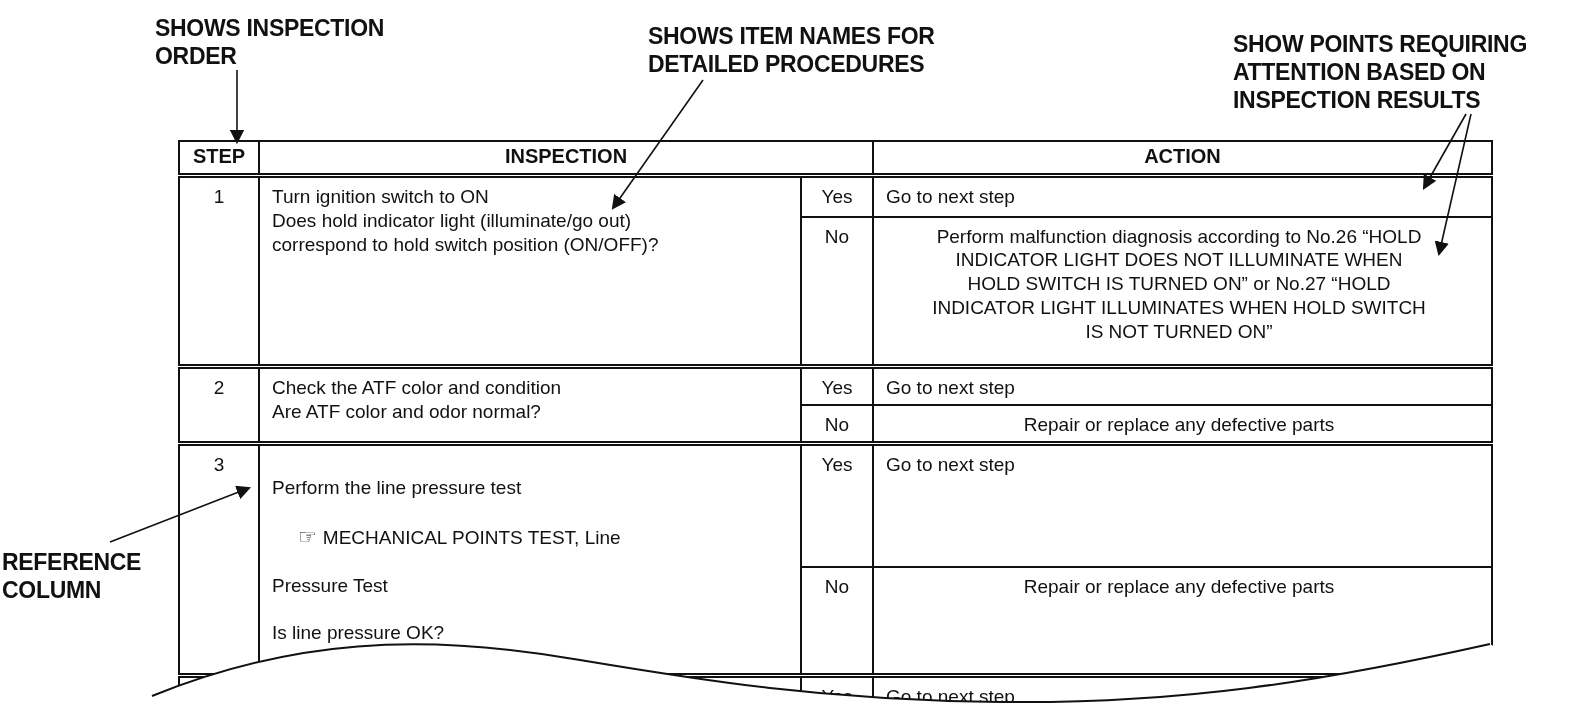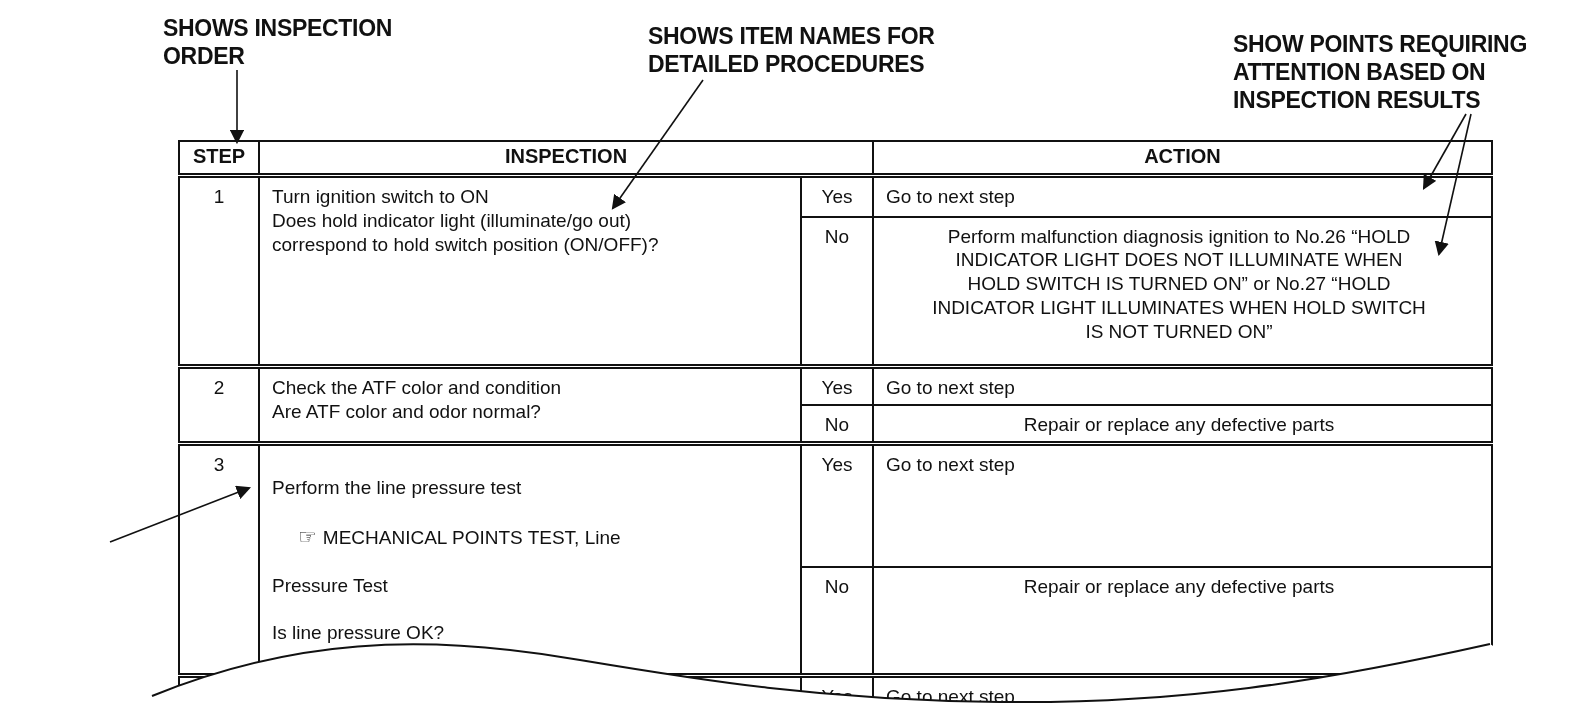--- a/index.html
+++ b/index.html
@@ -5,21 +5,21 @@
   html,body{margin:0;padding:0;background:#fff;}
   .canvas{
     position:relative;width:1580px;height:718px;background:#fff;overflow:hidden;
     font-family:"Liberation Sans","DejaVu Sans",sans-serif;color:#111;
   }
   
   .ann{
     position:absolute;font-weight:bold;font-size:23px;line-height:1.22;
     letter-spacing:-0.3px;white-space:pre-line;color:#111;
   }
-  .ann-order{left:163px;top:14px;}
+  .ann-order{left:155px;top:14px;}
   .ann-items{left:648px;top:22px;}
   .ann-attention{left:1233px;top:30px;}
   .ann-reference{left:2px;top:548px;}
 
   
   table.insp-table{
     position:absolute;left:178px;top:140px;width:1313px;
     border-collapse:collapse;table-layout:fixed;
   }
   .insp-table th,.insp-table td{
@@ -56,20 +56,22 @@
 
 <div class="canvas">
 
   <div class="ann ann-order">SHOWS INSPECTION
 ORDER</div>
   <div class="ann ann-attention">SHOW POINTS REQUIRING
 ATTENTION BASED ON
 INSPECTION RESULTS</div>
   <div class="ann ann-items">SHOWS ITEM NAMES FOR
 DETAILED PROCEDURES</div>
+  <div class="ann ann-reference">REFERENCE
+COLUMN</div>
 
   <table class="insp-table">
     <colgroup>
       <col style="width:80px">
         <col style="width:542px">
         <col style="width:72px">
         <col style="width:619px">
     </colgroup>
     <tbody>
         <tr class="hdr">
@@ -81,21 +83,21 @@
     <tr class="r1y group-start">
       <td class="step" rowspan="2">1</td>
       <td class="insp" rowspan="2">Turn ignition switch to ON
 Does hold indicator light (illuminate/go out)
 correspond to hold switch position (ON/OFF)?</td>
       <td class="yn">Yes</td>
       <td class="act">Go to next step</td>
     </tr>
     <tr class="r1n sub">
       <td class="yn">No</td>
-      <td class="act">Perform malfunction diagnosis ignition to No.26 “HOLD
+      <td class="act">Perform malfunction diagnosis according to No.26 “HOLD
 INDICATOR LIGHT DOES NOT ILLUMINATE WHEN
 HOLD SWITCH IS TURNED ON” or No.27 “HOLD
 INDICATOR LIGHT ILLUMINATES WHEN HOLD SWITCH
 IS NOT TURNED ON”</td>
     </tr>
 
     <tr class="r2y group-start">
       <td class="step" rowspan="2">2</td>
       <td class="insp" rowspan="2">Check the ATF color and condition
 Are ATF color and odor normal?</td>

